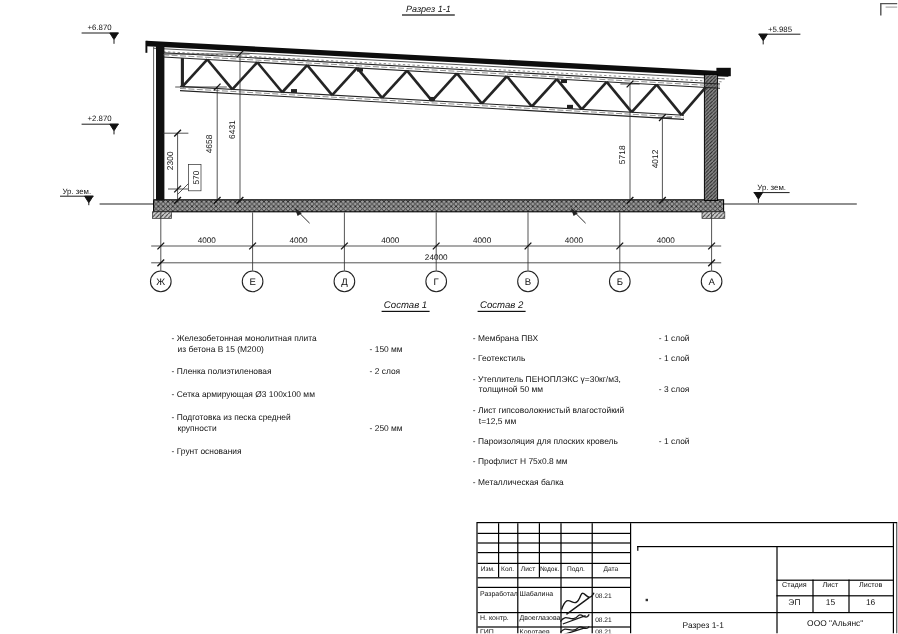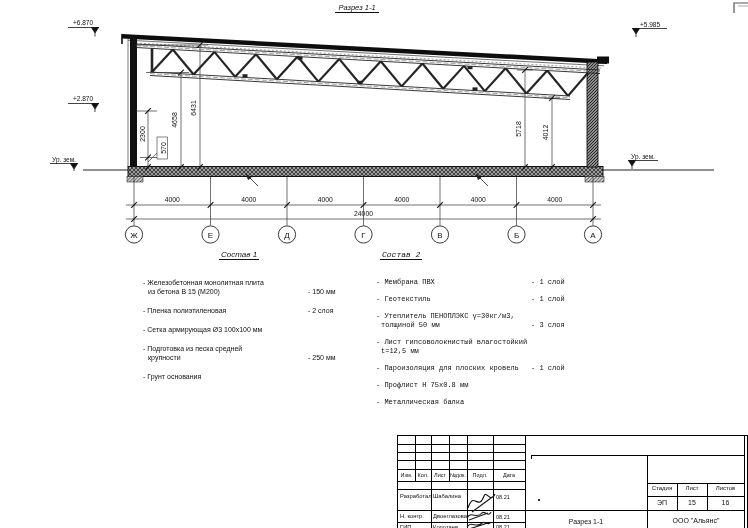--- a/index.html
+++ b/index.html
@@ -6,23 +6,23 @@
   #sheet{position:relative;width:748px;height:528px;background:#ffffff;overflow:hidden;
          font-family:"Liberation Sans",sans-serif;color:#111;}
   svg text{font-family:"Liberation Sans",sans-serif;fill:#111;stroke:none;}
   .abs{position:absolute;}
   
   #sec-title{left:307px;top:3px;width:100px;text-align:center;font-size:7.5px;font-style:italic;}
   #sec-title span{border-bottom:0.8px solid #111;padding:0 3px;}
   
   .comp{font-size:7px;line-height:9px;}
   #comp1{left:143px;top:250px;width:215px;}
-  #comp2{left:376px;top:250px;width:210px;font-family:Liberation Mono, monospace;}
+  #comp2{left:394px;top:250px;width:210px;}
   .comp-title{font-style:italic;font-size:8px;margin-bottom:19px;}
-  #comp1 .comp-title{margin-left:76px;}
+  #comp1 .comp-title{margin-left:55px;text-align:right;}
   #comp2 .comp-title{margin-left:4px;}
   .comp-title span{border-bottom:0.8px solid #111;padding:0 2px;}
   .comp-item{display:flex;align-items:flex-end;margin-bottom:10px;}
   #comp2 .comp-item{margin-bottom:8px;}
   #comp2 .comp-item:nth-child(7){margin-top:7px;}
   #comp1 .comp-text{width:165px;}
   #comp2 .comp-text{width:155px;}
   .comp-line.cont{padding-left:5px;}
   
   #stamp{left:397px;top:435px;width:351px;height:95px;border:1.5px solid #000;box-sizing:border-box;font-size:6px;}

